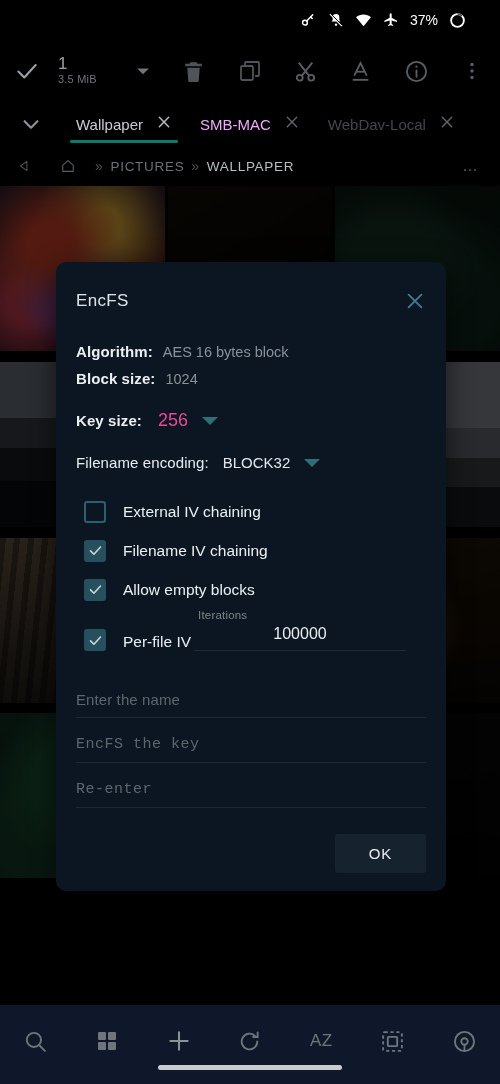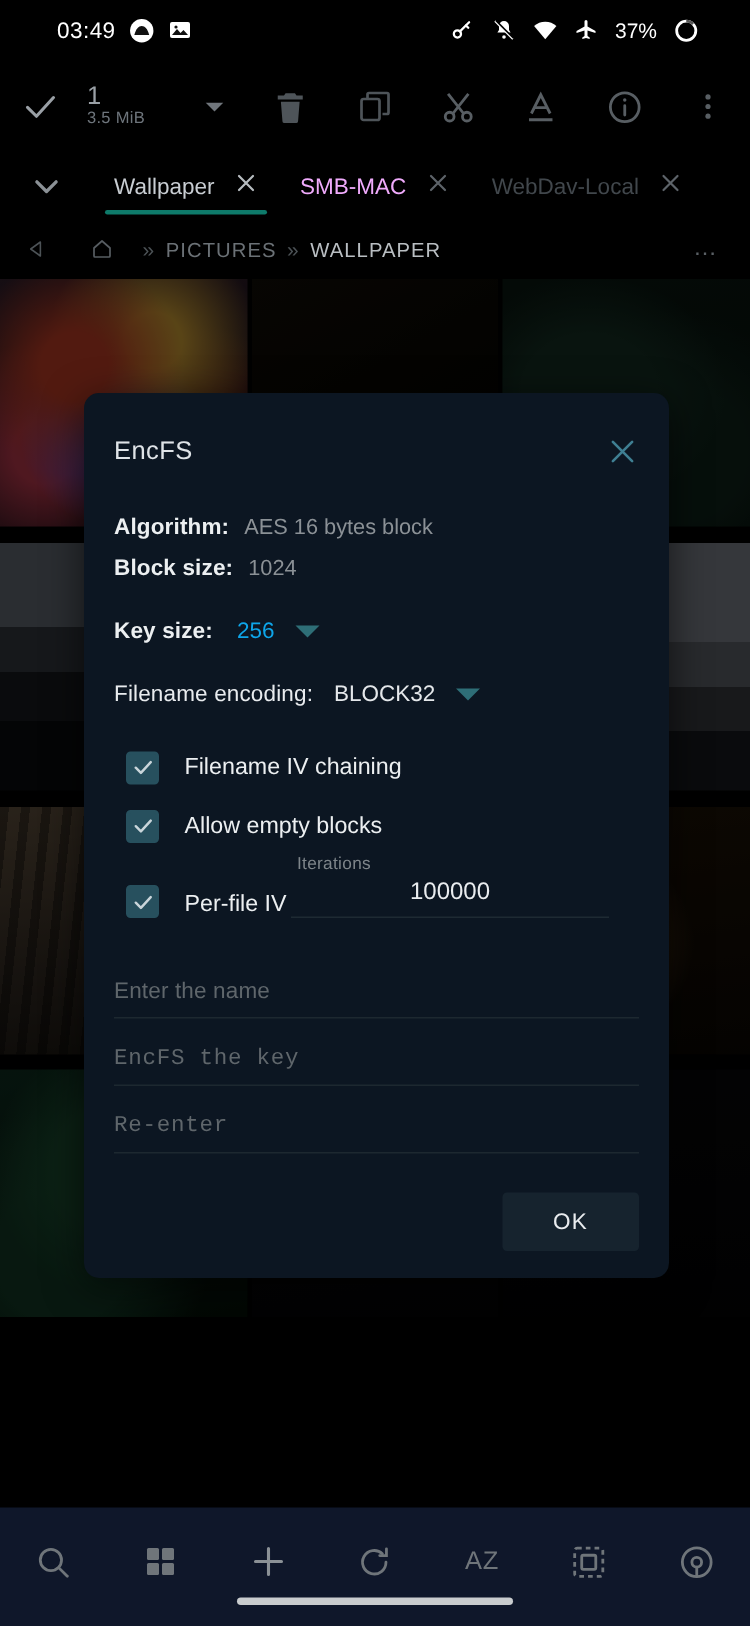--- a/index.html
+++ b/index.html
@@ -91,21 +91,21 @@
   .dlg-head {
     display:flex; align-items:center; padding:0 20px 0 20px; height:34px;
   }
   .dlg-title { font-size:17px; color:#dfe3e7; letter-spacing:.3px; }
   .dlg-x { margin-left:auto; line-height:0; }
 
   .rows { padding:20px 20px 0 20px; }
   .row { display:flex; align-items:center; height:27px; }
   .rlabel { font-size:15px; color:#eceff1; font-weight:bold; letter-spacing:.1px; }
   .rval { font-size:14.5px; color:#8b9196; margin-left:10px; }
-  .rval.bright { color:#0ea5e9; font-size:15px; margin-left:16px; }
+  .rval.bright { color:#ec4899; font-size:18px; margin-left:16px; }
   .caret-t {
     width:0; height:0; border-left:8px solid transparent; border-right:8px solid transparent;
     border-top:8px solid #2e6e77; margin-left:14px;
   }
   .row.spaced { margin-top:15px; }
   .rlabel.norm { font-weight:normal; color:#e8ebee; }
   .rval.enc { color:#e4e7ea; font-size:15px; margin-left:14px; }
 
   
   .cbs { padding:16px 20px 0 20px; }
@@ -153,36 +153,20 @@
     position:absolute; left:50%; transform:translateX(-50%); bottom:14px;
     width:184px; height:5px; border-radius:3px; background:#c9ccce; z-index:6;
   }
 </style>
 </head>
 <body>
 
 <div id="app">
 
   <div class="statusbar">
-    <div class="sb-left">
-      <span class="sb-time">03:49</span>
-      <span>
-        <svg class="ico" width="17" height="17" viewBox="0 0 24 24">
-            <circle cx="12" cy="12" r="11" fill="#fff"></circle>
-            <path d="M5 16c1.6-6 4-8.5 7-8.5s5.4 2.5 7 8.5z" fill="#111"></path>
-          </svg>
-      </span>
-      <span>
-        <svg class="ico" width="16" height="16" viewBox="0 0 24 24">
-            <rect x="2" y="4" width="20" height="16" rx="2" fill="#fff"></rect>
-            <path d="M4 17l5-6 3.5 4L15.5 12 20 17z" fill="#111"></path>
-            <circle cx="8" cy="9" r="1.6" fill="#111"></circle>
-          </svg>
-      </span>
-    </div>
     <div class="sb-right">
       <span>
         <svg class="ico" width="17" height="17" viewBox="0 0 24 24" fill="#fff">
             <circle cx="7" cy="15" r="3.4" fill="none" stroke="#fff" stroke-width="2.1"></circle>
             <path d="M9.4 12.6L18 4" stroke="#fff" stroke-width="2.1" fill="none" stroke-linecap="round"></path>
             <path d="M15 7l2.2 2.2" stroke="#fff" stroke-width="2.1" stroke-linecap="round"></path>
           </svg>
       </span>
       <span>
         <svg class="ico" width="16" height="16" viewBox="0 0 24 24">
@@ -386,20 +370,24 @@
       </div>
       <div class="row spaced">
         <span class="rlabel norm">Filename encoding:</span>
         <span class="rval enc">BLOCK32</span>
         <span class="caret-t"></span>
       </div>
     </div>
 
     <div class="cbs">
       <div class="cbrow">
+        <span class="cbox off"></span>
+        <span class="cblabel">External IV chaining</span>
+      </div>
+      <div class="cbrow">
         <span class="cbox on">
           <svg width="15" height="15" viewBox="0 0 24 24" fill="none" stroke="#c9d5da" stroke-width="2.6" stroke-linecap="round" stroke-linejoin="round">
               <path d="M4 12.5L9.5 18 20 6.5"></path>
             </svg>
         </span>
         <span class="cblabel">Filename IV chaining</span>
       </div>
       <div class="cbrow">
         <span class="cbox on">
           <svg width="15" height="15" viewBox="0 0 24 24" fill="none" stroke="#c9d5da" stroke-width="2.6" stroke-linecap="round" stroke-linejoin="round">

